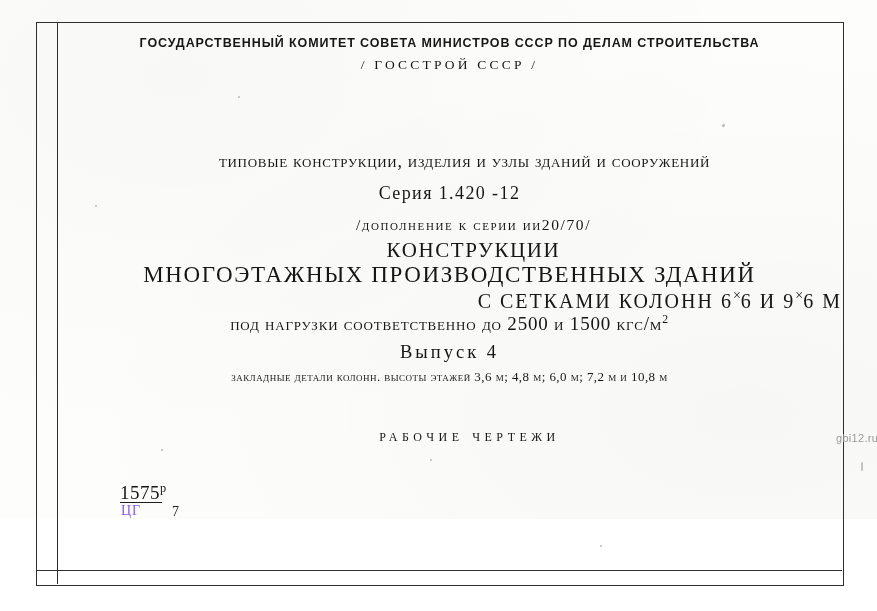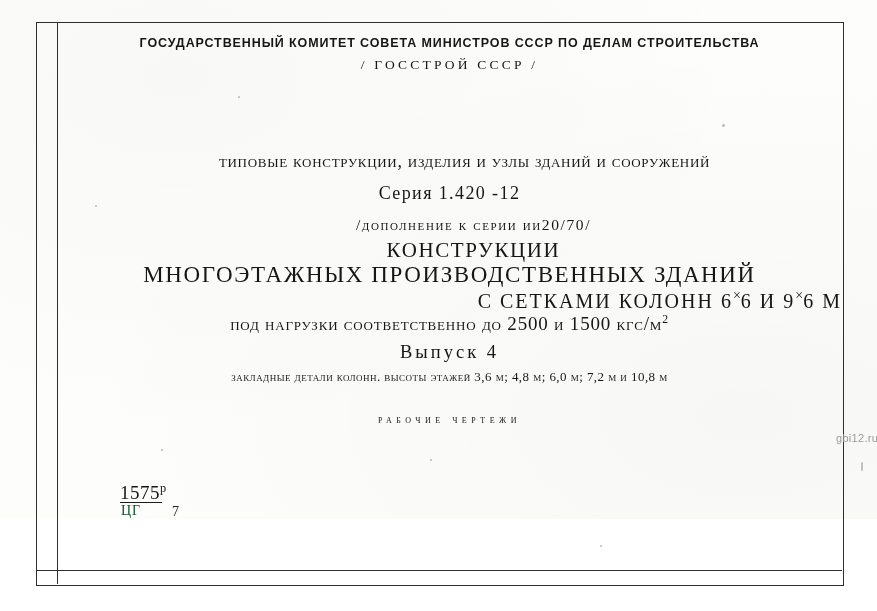--- a/index.html
+++ b/index.html
@@ -145,25 +145,26 @@
     letter-spacing: 3px;
   }
   #details-line {
     top: 369px;
     font-size: 13px;
     letter-spacing: 0.45px;
     font-variant: small-caps;
     text-transform: lowercase;
   }
   #working-drawings {
-    top: 412px;
-    font-size: 12px;
+    top: 426px;
+    font-size: 17px;
     letter-spacing: 4.5px;
     font-variant: small-caps;
     text-transform: lowercase;
+    padding-left: 20px;
   }
 
   sup.unit {
     font-size: 0.62em;
     vertical-align: super;
   }
   .mul {
     font-size: 0.7em;
     vertical-align: super;
     letter-spacing: 0;
@@ -197,21 +198,21 @@
     width: 42px;
     height: 0;
     border-top: 1.6px solid #1d1d1d;
   }
   #stamp-sub {
     position: absolute;
     left: 1px;
     top: 22px;
     font-size: 14px;
     letter-spacing: 1px;
-    color: #14532d;
+    color: #8b5cf6;
   }
   #stamp-num {
     position: absolute;
     left: 52px;
     top: 23px;
     font-size: 14px;
     color: #242424;
   }
 
   

